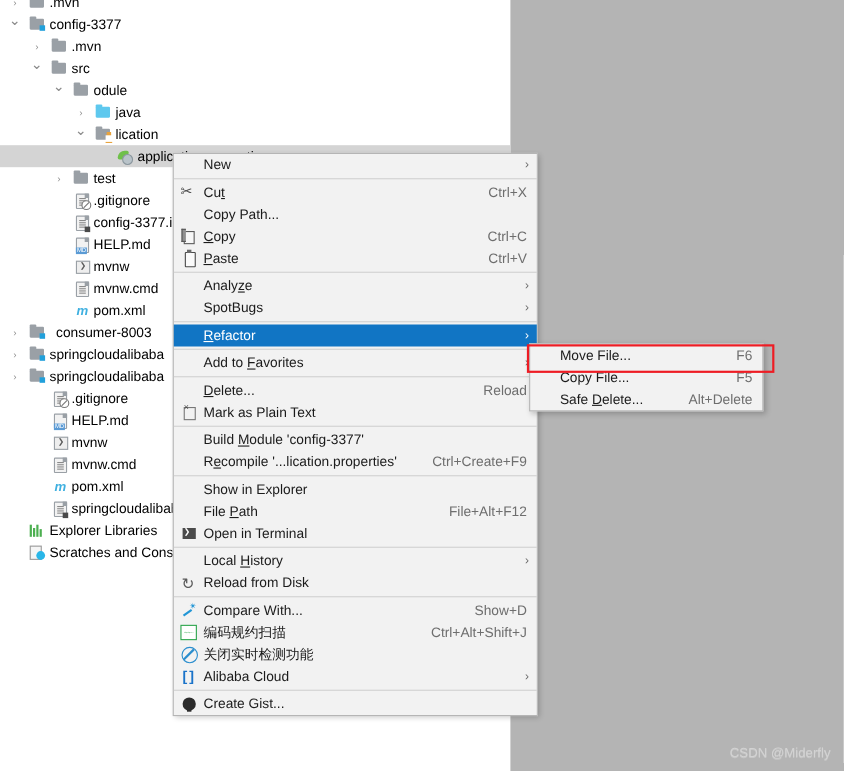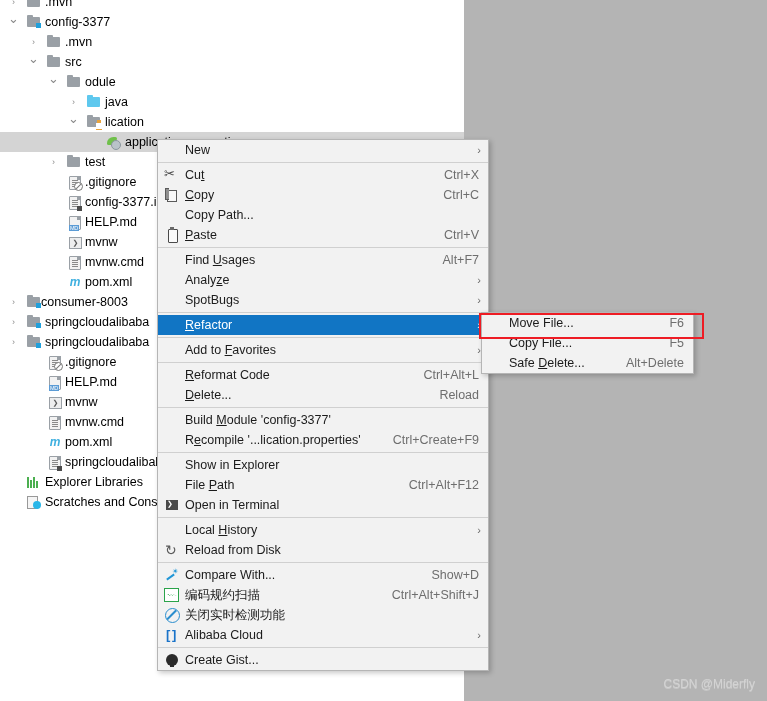--- a/index.html
+++ b/index.html
@@ -595,21 +595,21 @@
       </span>
       <span class="lbl" style="left: 85px;">pom.xml</span>
     </div>
     <div class="tree-row" style="position: absolute; left: 0px; right: 0px; top: 292px;">
       <span class="arrow" style="left: 8px;">›</span>
       <span class="ic" style="left: 26px;">
         <span class="fold">
           <span class="badge-sq"></span>
         </span>
       </span>
-      <span class="lbl bold" style="left: 41px;">consumer-8003</span>
+      <span class="lbl bold" style="left: 51px;">consumer-8003</span>
     </div>
     <div class="tree-row" style="position: absolute; left: 0px; right: 0px; top: 312px;">
       <span class="arrow" style="left: 8px;">›</span>
       <span class="ic" style="left: 26px;">
         <span class="fold">
           <span class="badge-sq"></span>
         </span>
       </span>
       <span class="lbl bold" style="left: 45px;">springcloudalibaba</span>
     </div>
@@ -701,83 +701,81 @@
     </div>
     <div class="msep"></div>
     <div class="mi">
       <span class="micon">
         <span class="g-scissors"></span>
       </span>
       <span class="mlabel">Cu<span class="mnem">t</span></span>
       <span class="mshort">Ctrl+X</span>
     </div>
     <div class="mi">
+      <span class="mlabel">Copy Path...</span>
+    </div>
+    <div class="mi">
       <span class="micon">
         <span class="g-copy"></span>
       </span>
       <span class="mlabel"><span class="mnem">C</span>opy</span>
       <span class="mshort">Ctrl+C</span>
     </div>
     <div class="mi">
-      <span class="mlabel">Copy Path...</span>
-    </div>
-    <div class="mi">
       <span class="micon">
         <span class="g-paste"></span>
       </span>
       <span class="mlabel"><span class="mnem">P</span>aste</span>
       <span class="mshort">Ctrl+V</span>
     </div>
     <div class="msep"></div>
-    <div class="mi">
-      <span class="mlabel">Find <span class="mnem">U</span>sages</span>
-      <span class="mshort">Alt+F7</span>
-    </div>
     <div class="mi">
       <span class="mlabel">Analy<span class="mnem">z</span>e</span>
       <span class="mchev">›</span>
     </div>
     <div class="mi">
       <span class="mlabel">SpotBugs</span>
       <span class="mchev">›</span>
     </div>
     <div class="msep"></div>
     <div class="mi highlight">
       <span class="mlabel"><span class="mnem">R</span>efactor</span>
       <span class="mchev">›</span>
     </div>
     <div class="msep"></div>
     <div class="mi">
       <span class="mlabel">Add to <span class="mnem">F</span>avorites</span>
       <span class="mchev">›</span>
     </div>
     <div class="msep"></div>
     <div class="mi">
-      <span class="mlabel"><span class="mnem">R</span>eformat Code</span>
-      <span class="mshort">Ctrl+Alt+L</span>
-    </div>
-    <div class="mi">
       <span class="mlabel"><span class="mnem">D</span>elete...</span>
       <span class="mshort">Reload</span>
     </div>
+    <div class="mi">
+      <span class="micon">
+        <span class="g-mark"></span>
+      </span>
+      <span class="mlabel">Mark as Plain Text</span>
+    </div>
     <div class="msep"></div>
     <div class="mi">
       <span class="mlabel">Build <span class="mnem">M</span>odule 'config-3377'</span>
     </div>
     <div class="mi">
       <span class="mlabel">R<span class="mnem">e</span>compile '...lication.properties'</span>
       <span class="mshort">Ctrl+Create+F9</span>
     </div>
     <div class="msep"></div>
     <div class="mi">
       <span class="mlabel">Show in Explorer</span>
     </div>
     <div class="mi">
       <span class="mlabel">File <span class="mnem">P</span>ath</span>
-      <span class="mshort">Ctrl+Alt+F12</span>
+      <span class="mshort">File+Alt+F12</span>
     </div>
     <div class="mi">
       <span class="micon">
         <span class="g-terminal"></span>
       </span>
       <span class="mlabel">Open in Terminal</span>
     </div>
     <div class="msep"></div>
     <div class="mi">
       <span class="mlabel">Local <span class="mnem">H</span>istory</span>

